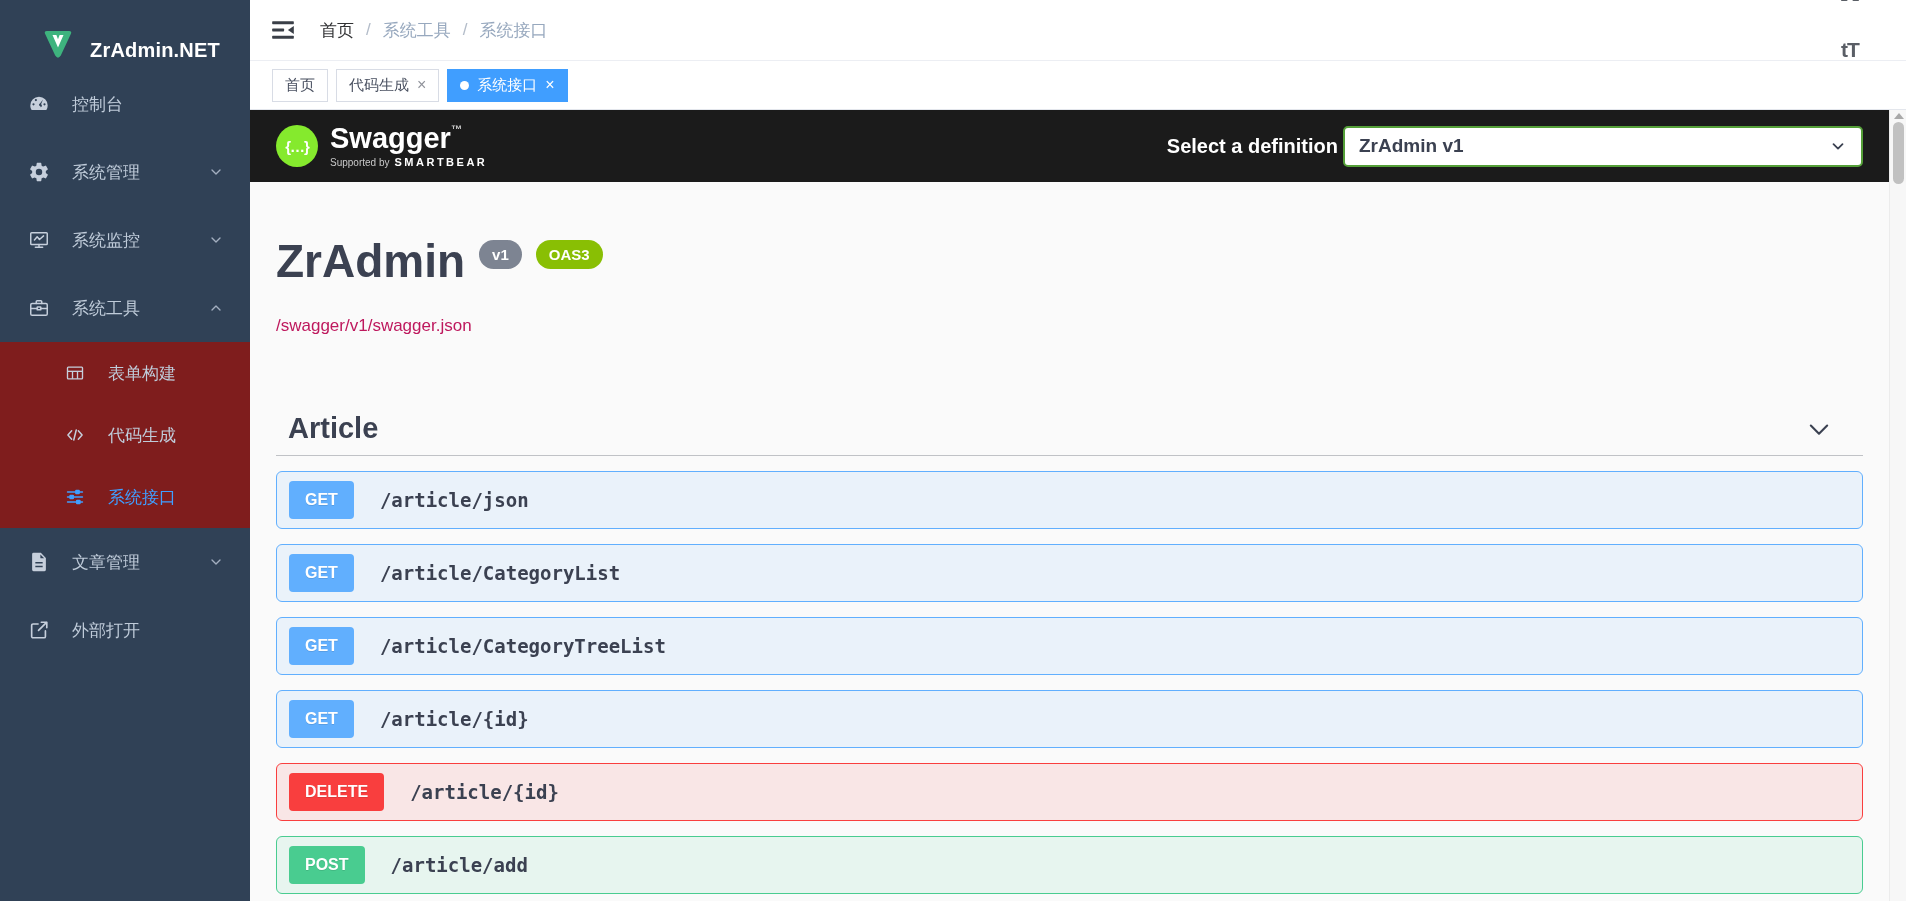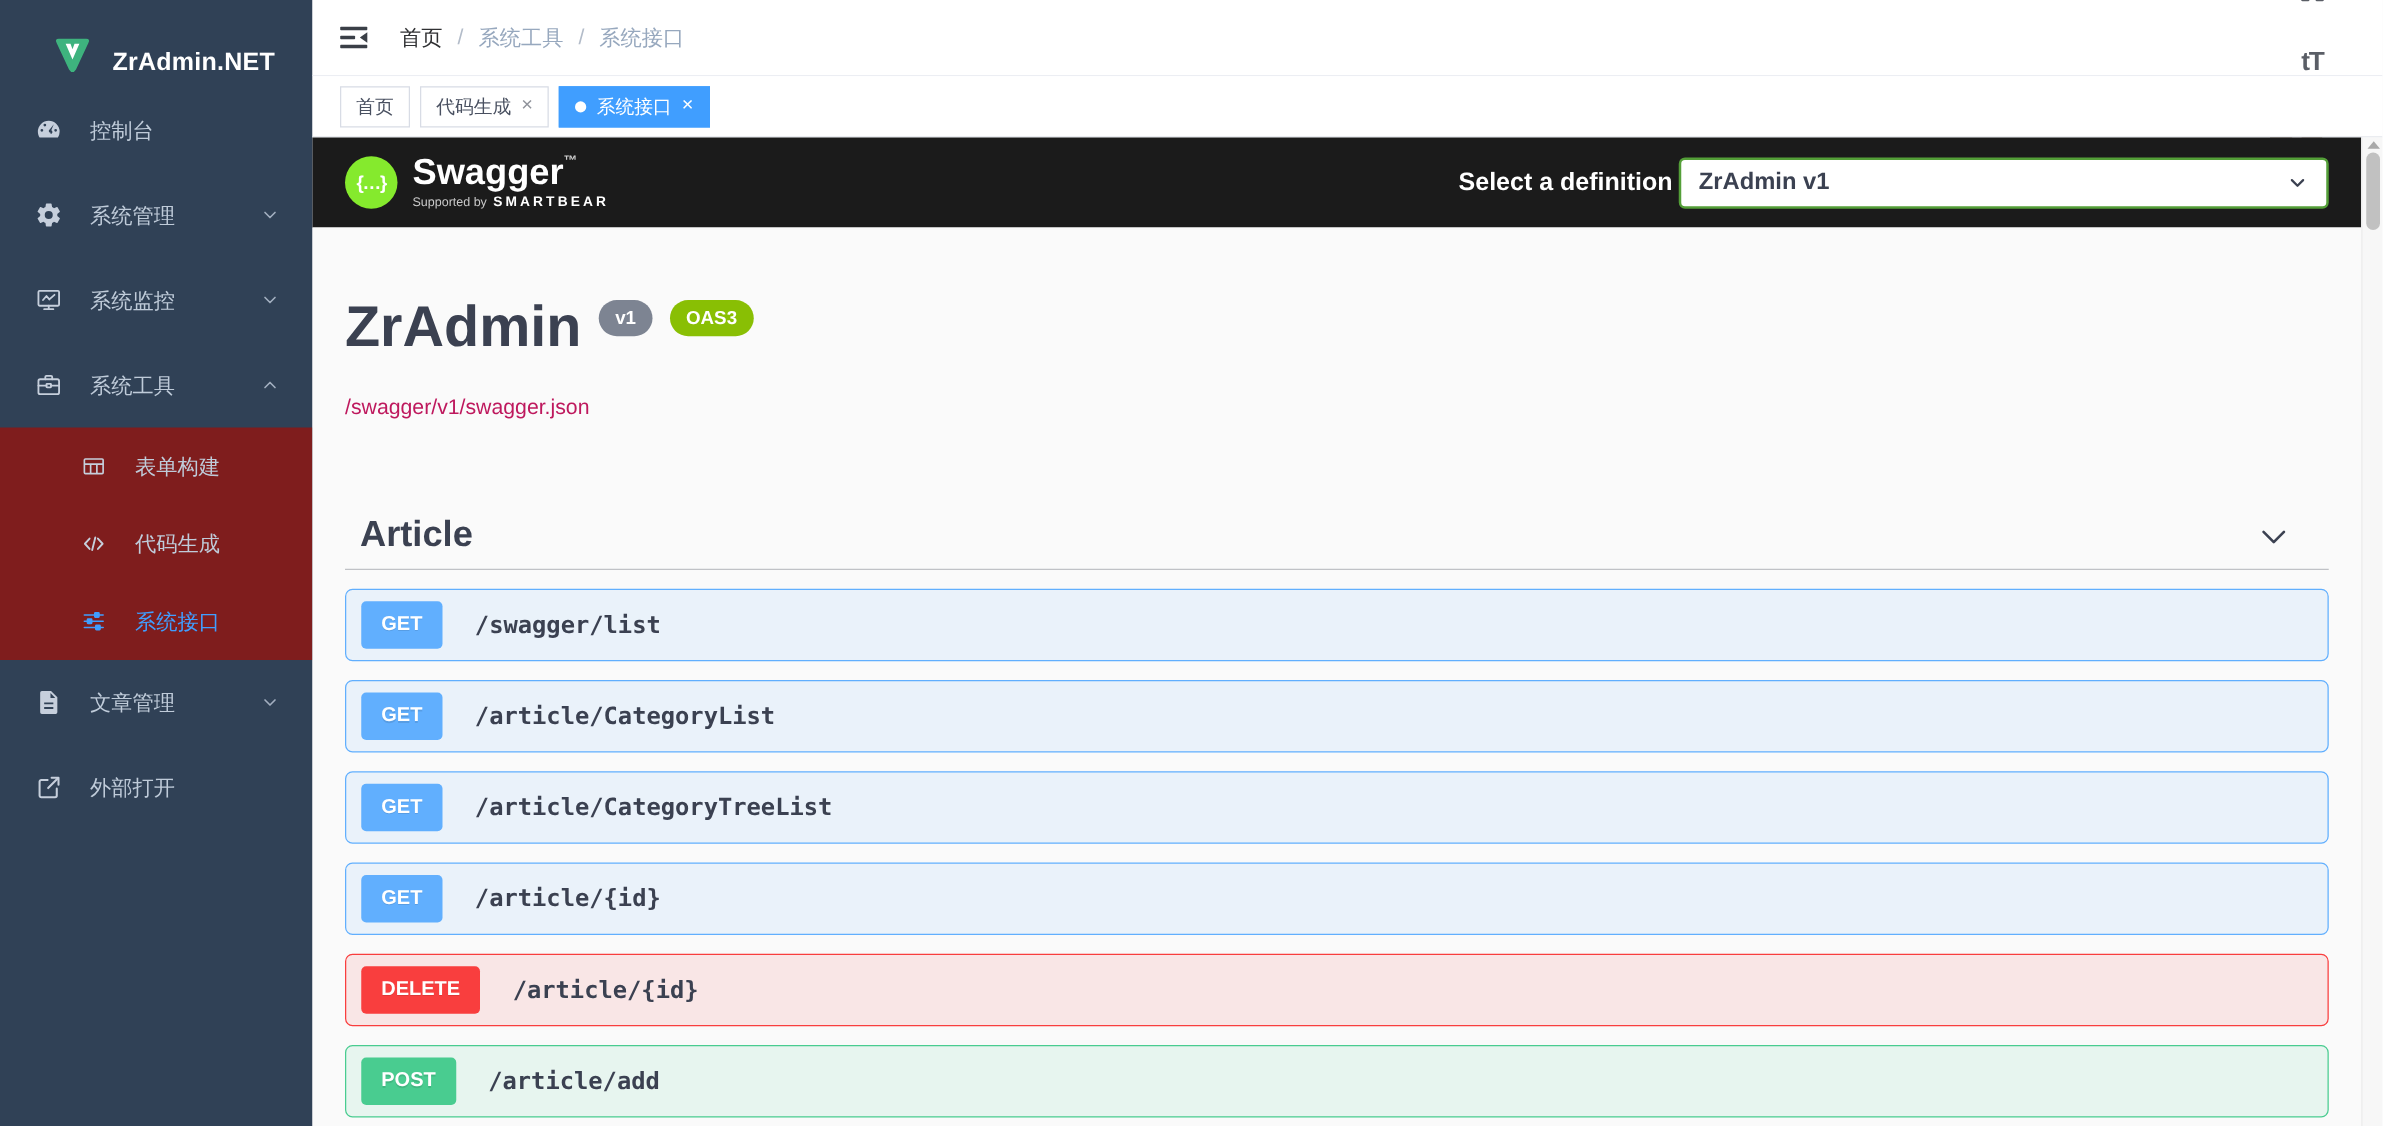--- a/index.html
+++ b/index.html
@@ -368,21 +368,21 @@
               <span class="section-title">Article</span>
               <span class="section-chev">
                 <svg viewBox="0 0 24 24" width="28" height="28" fill="none" stroke="currentColor" stroke-width="1.8" stroke-linecap="round" stroke-linejoin="round">
                     <polyline points="5 9 12 16 19 9"></polyline>
                   </svg>
               </span>
             </div>
 
             <div class="opblock get">
               <span class="method">GET</span>
-              <span class="path">/swagger/list</span>
+              <span class="path">/article/json</span>
             </div>
             <div class="opblock get">
               <span class="method">GET</span>
               <span class="path">/article/CategoryList</span>
             </div>
             <div class="opblock get">
               <span class="method">GET</span>
               <span class="path">/article/CategoryTreeList</span>
             </div>
             <div class="opblock get">

